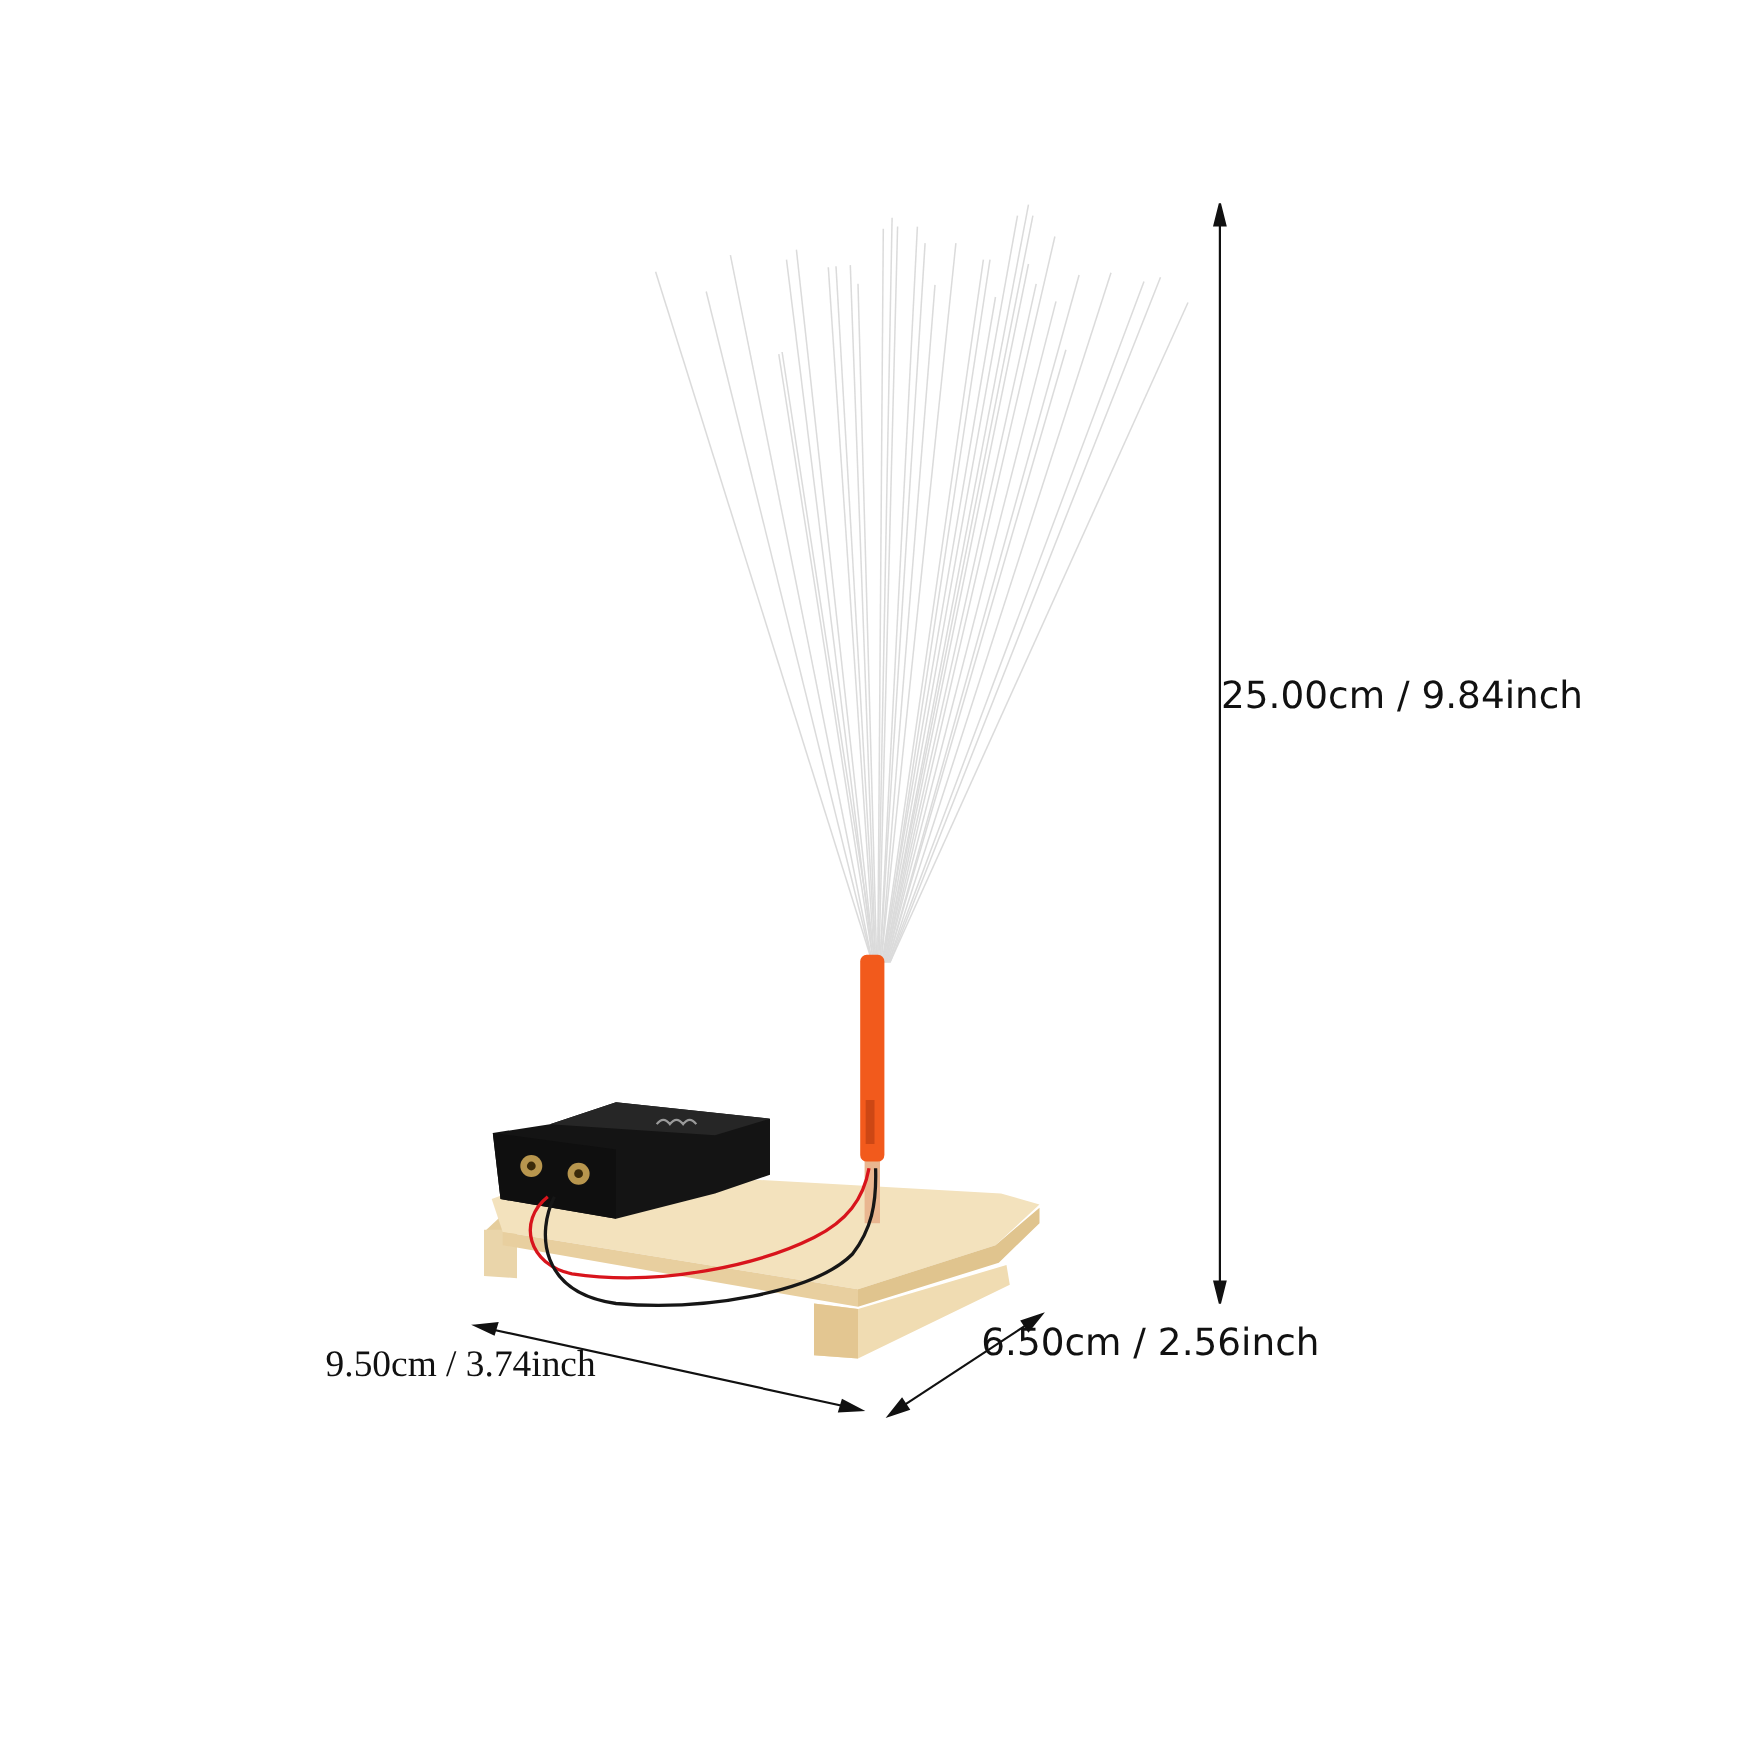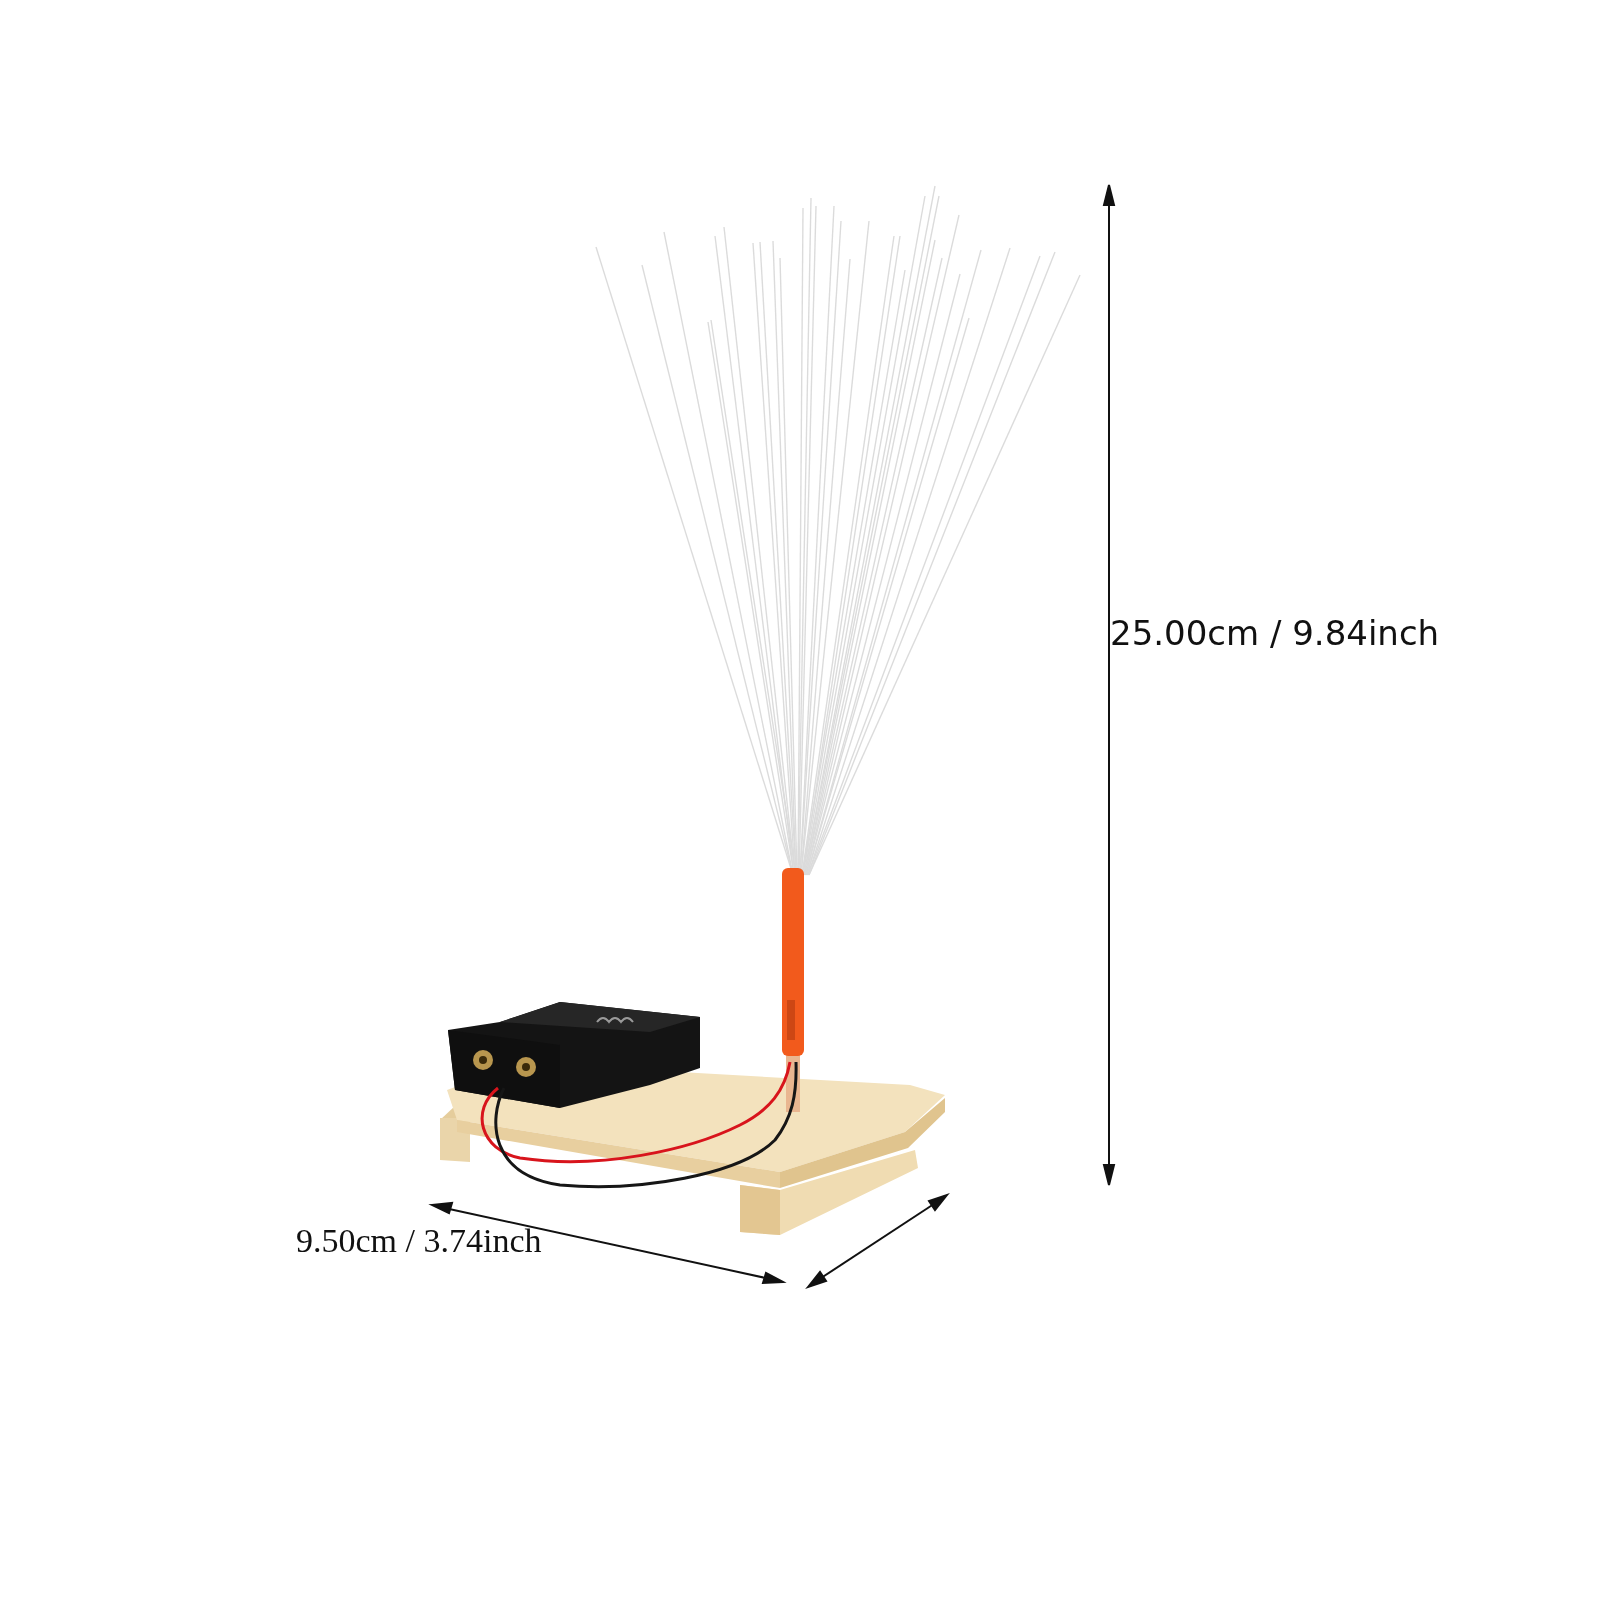--- a/index.html
+++ b/index.html
@@ -104,13 +104,14 @@
       <polygon points="783,1282 763,1283 766,1273"></polygon>
 
       <line x1="815" y1="1282" x2="940" y2="1200"></line>
       <polygon points="808,1287 820,1272 826,1281"></polygon>
       <polygon points="947,1195 935,1210 929,1201"></polygon>
     </g>
   </svg>
 
   <div class="label label-height">25.00cm / 9.84inch</div>
   <div class="label label-length">9.50cm / 3.74inch</div>
+  <div class="label label-width">6.50cm / 2.56inch</div>
 </div>
 
 </body></html>

